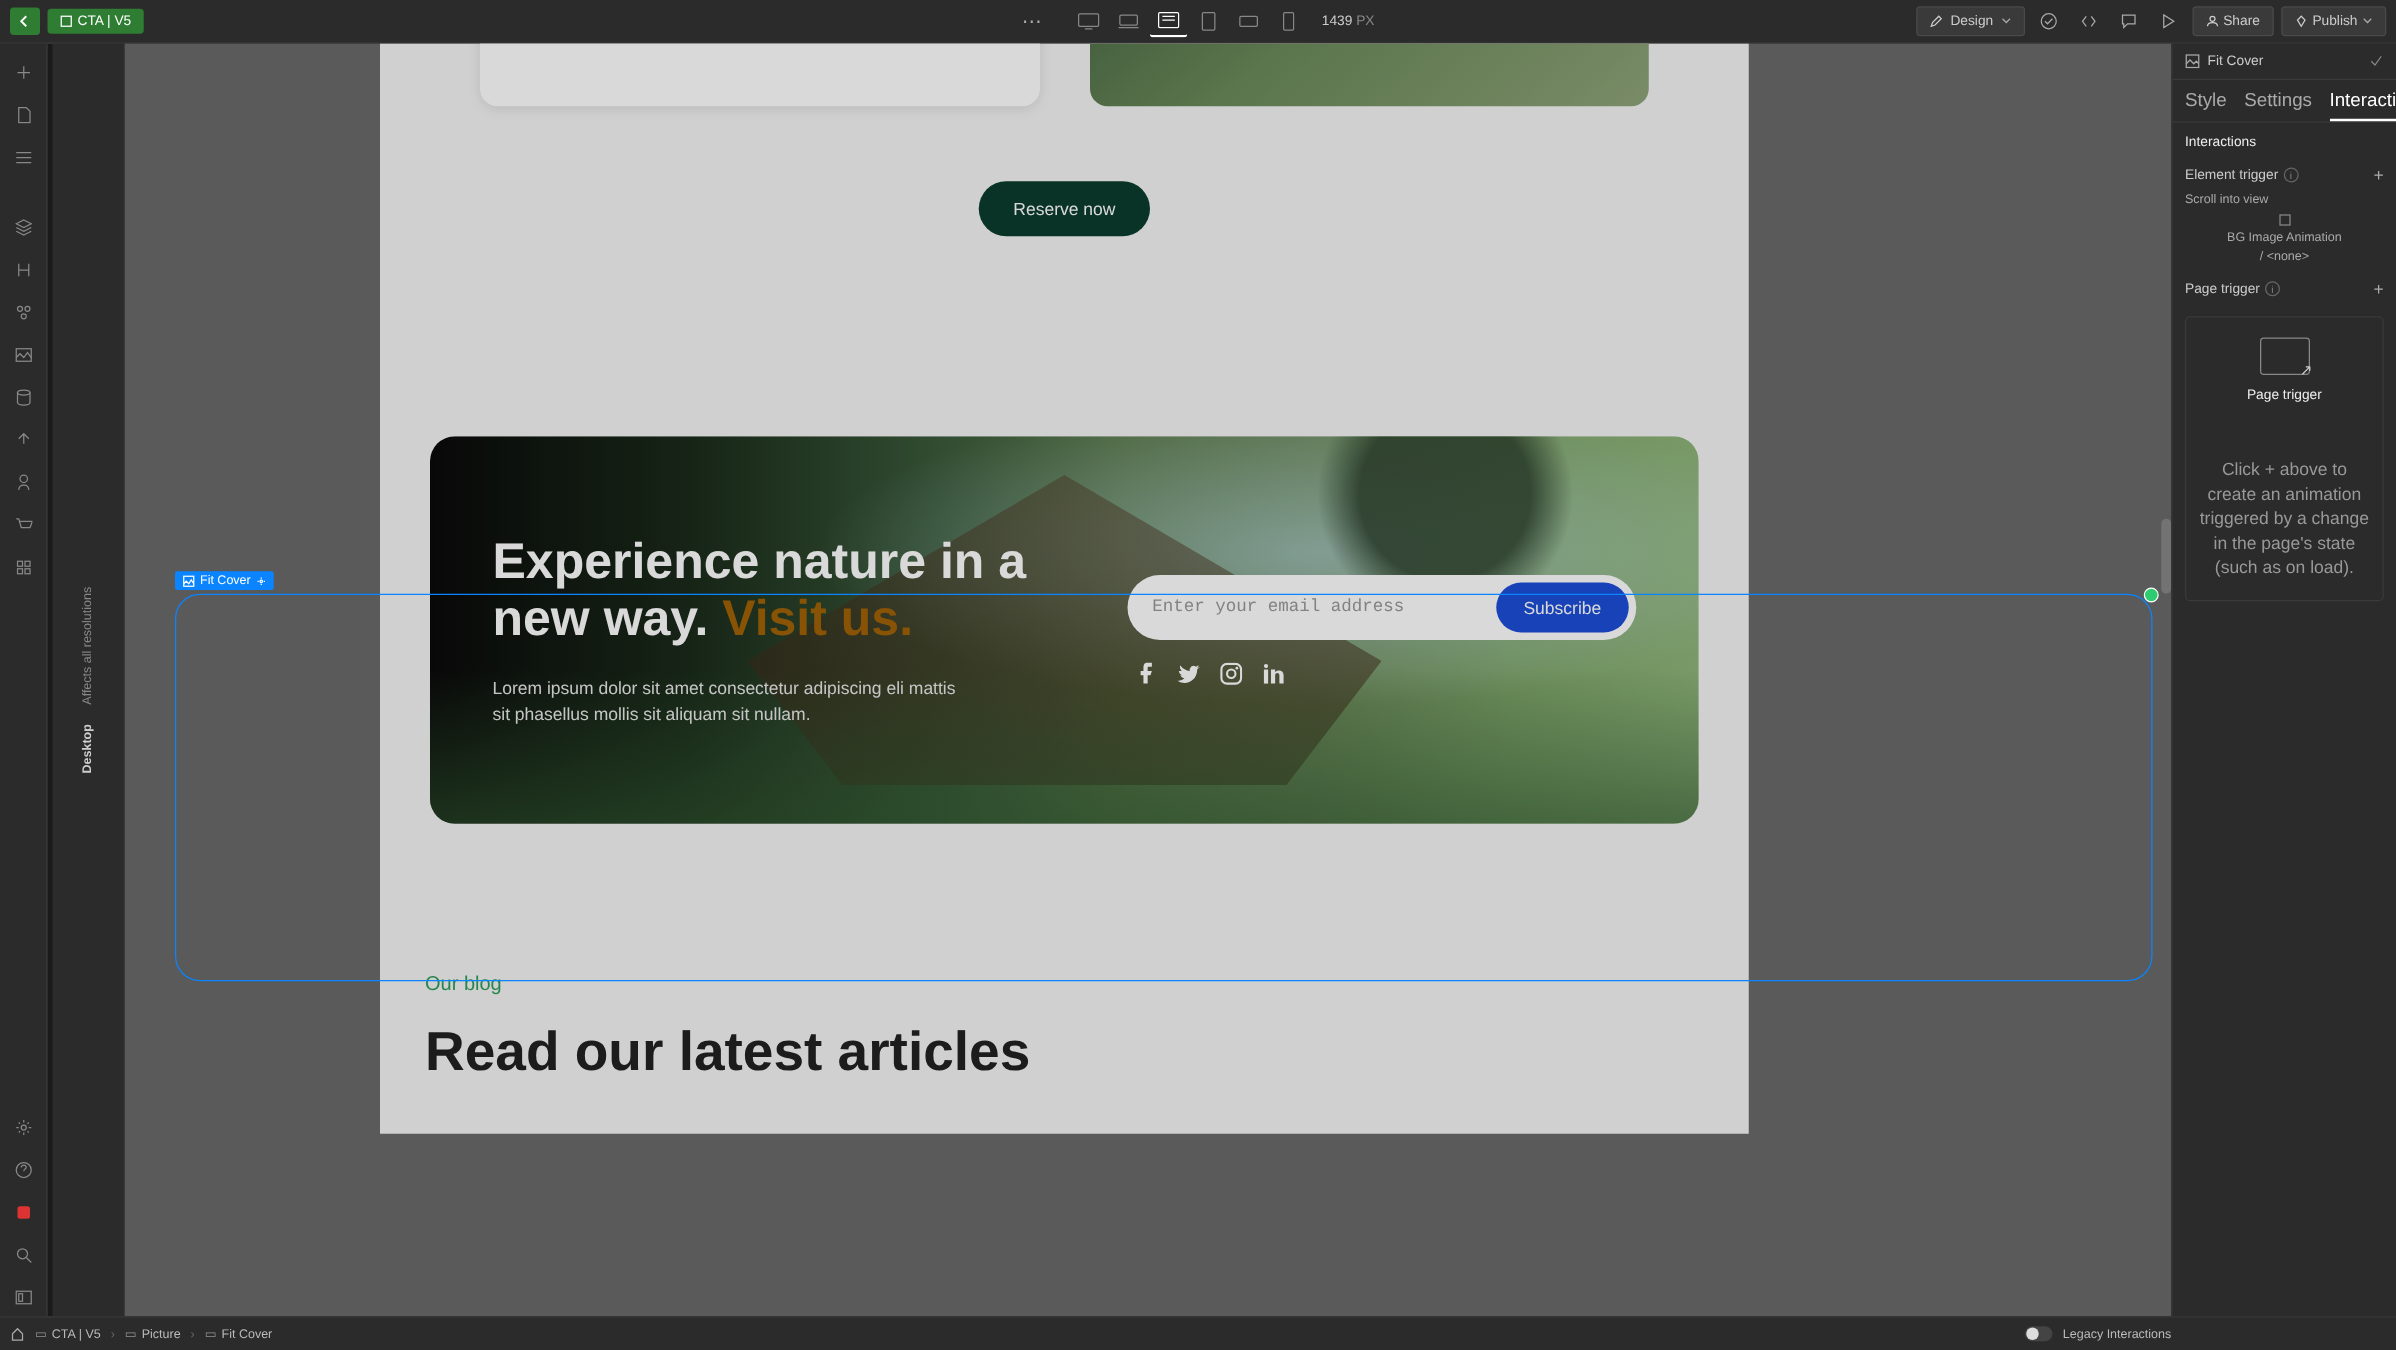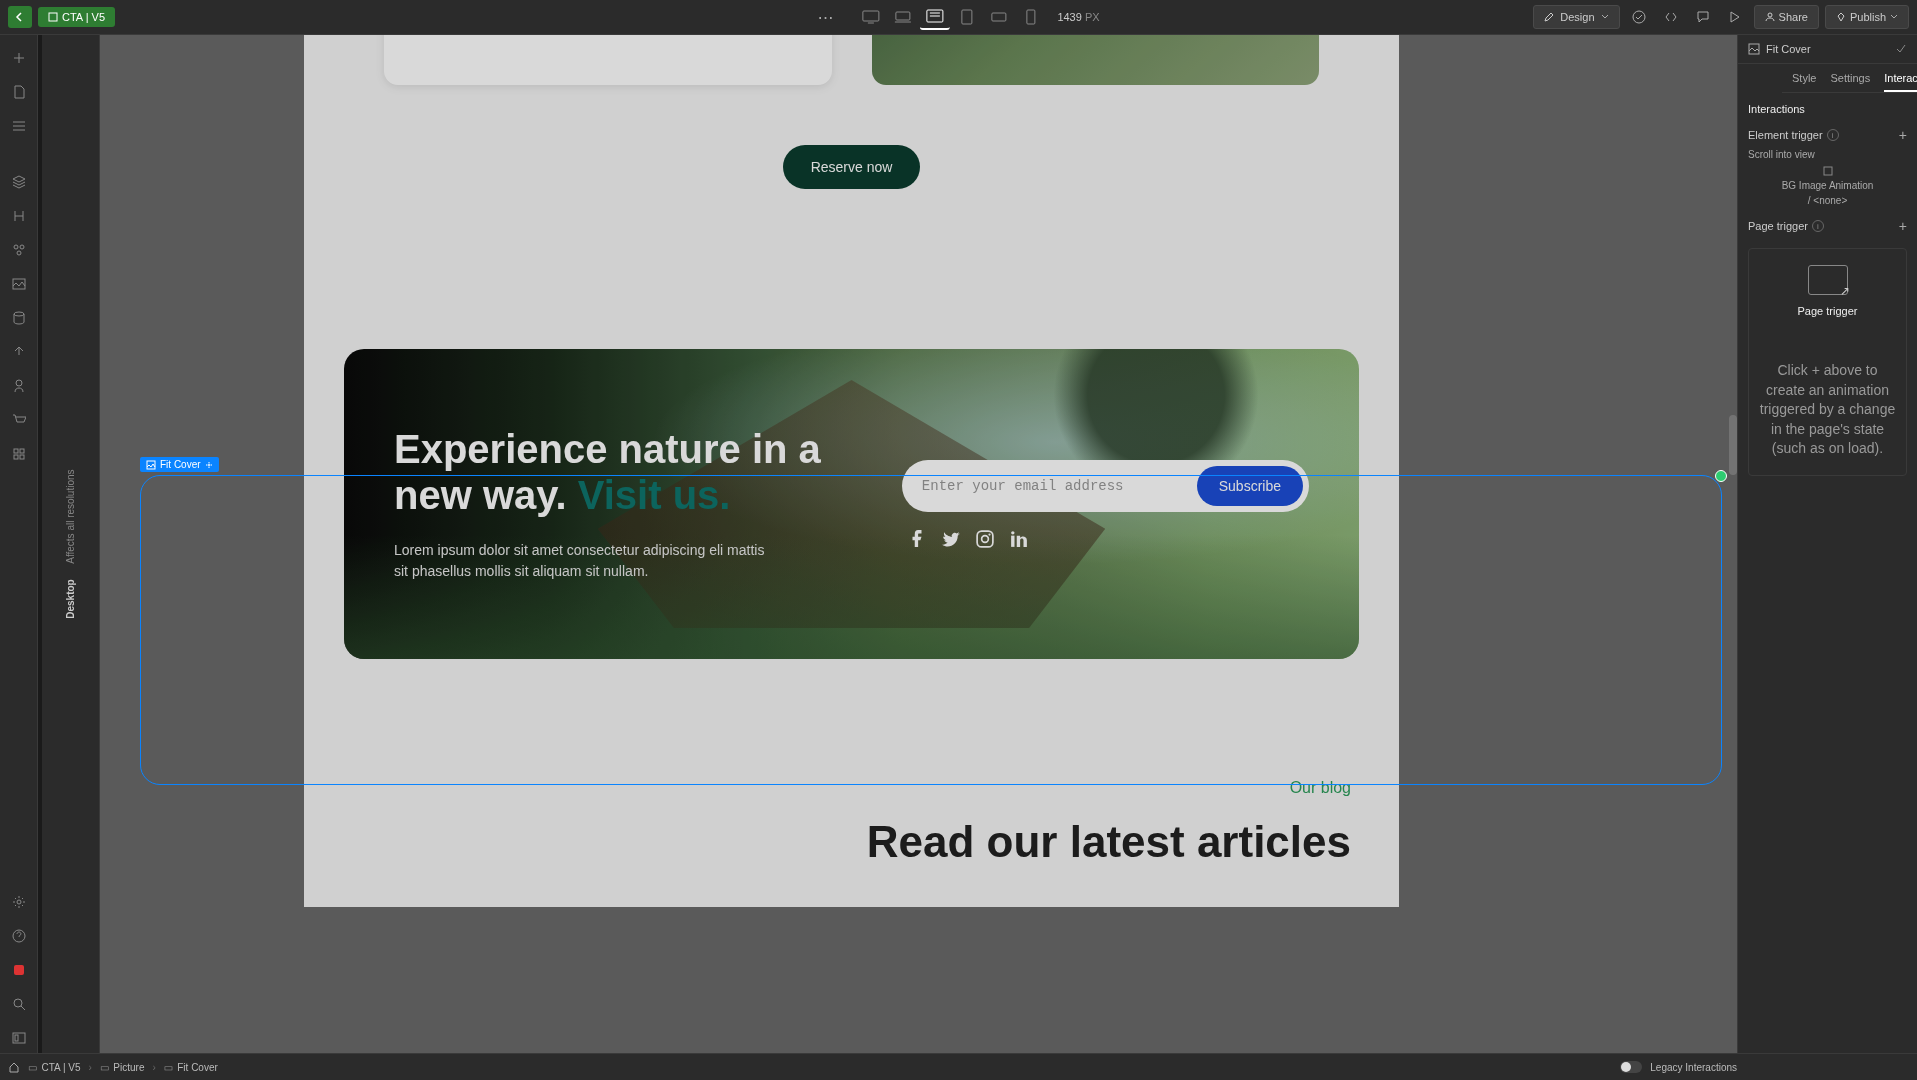--- a/index.html
+++ b/index.html
@@ -56,41 +56,41 @@
   background: linear-gradient(180deg, rgba(80,50,30,0.6), rgba(60,40,25,0.8));
   clip-path: polygon(50% 0, 100% 60%, 85% 100%, 15% 100%, 0 60%);
   opacity: 0.7; }
 .cta-bg::after { content:""; position:absolute; inset:0; background:
   radial-gradient(circle at 80% 15%, rgba(40,60,40,0.8) 0 8%, transparent 12%),
   linear-gradient(180deg, transparent 60%, rgba(50,90,50,0.6) 100%); }
 
 .cta-content { position: absolute; inset: 0; display: flex; align-items: center; padding: 0 50px; gap: 60px; }
 .cta-left { flex: 1.1; color: #fff; }
 .cta-heading { font-size: 40px; font-weight: 700; line-height: 1.15; }
-.cta-heading .accent { color: #0f766e; text-align: right; }
+.cta-heading .accent { color: #a16207; text-align: right; }
 .cta-body { margin-top: 22px; font-size: 14px; color: #e8e8e8; line-height: 1.5; max-width: 380px; }
 .cta-right { flex: 1; display: flex; flex-direction: column; gap: 18px; }
 .sub-form { background: #fff; border-radius: 40px; display: flex; padding: 6px; align-items: center; }
 .sub-input { flex: 1; border: none; outline: none; font-size: 14px; padding: 10px 14px; background: transparent; color: #333; font-family: Liberation Mono, monospace; }
 .sub-input::placeholder { color: #999; }
 .sub-btn { background: #1d4ed8; color: #fff; border-radius: 30px; padding: 12px 22px; font-size: 14px; font-weight: 500; cursor: pointer; }
 .social-row { display: flex; gap: 16px; margin-left: 6px; }
 .social-icon { width: 18px; height: 18px; color: #fff; }
 
-.blog-section { text-align: right; padding: 80px 48px 40px; }
+.blog-section { text-align: left; padding: 80px 36px 40px; }
 .blog-label { color: #2e9d5c; font-size: 16px; font-weight: 500; }
 .blog-heading { font-size: 44px; font-weight: 700; color: #222; margin-top: 20px; }
 
 .scroll-handle { position: absolute; right: 0; top: 380px; width: 8px; height: 60px; background: #888; border-radius: 4px; }
 
 
 .right-panel { position: absolute; right: 0; top: 35px; bottom: 27px; width: 180px; background: #2b2b2b; border-left: 1px solid #3a3a3a; font-size: 11px; color: #ccc; }
 .rp-head { display: flex; align-items: center; justify-content: space-between; padding: 8px 10px; border-bottom: 1px solid #3a3a3a; }
 .rp-head-left { display: flex; align-items: center; gap: 6px; font-size: 11px; color: #ccc; }
-.rp-tabs { display: flex; gap: 14px; padding: 8px 10px 0; border-bottom: 1px solid #3a3a3a; font-size: 11px; margin-left: 44px; }
+.rp-tabs { display: flex; gap: 14px; padding: 8px 10px 0; border-bottom: 1px solid #3a3a3a; font-size: 15px; }
 .rp-tab { color: #aaa; padding-bottom: 6px; cursor: pointer; }
 .rp-tab.active { color: #fff; border-bottom: 2px solid #fff; font-weight: 500; }
 .rp-section-title { padding: 10px 10px 6px; font-size: 11px; color: #eee; font-weight: 500; }
 .rp-row { display: flex; align-items: center; justify-content: space-between; padding: 6px 10px; }
 .rp-row-label { color: #ccc; font-size: 11px; display: flex; align-items: center; gap: 4px; }
 .rp-info { display:inline-flex; width:12px; height:12px; border:1px solid #666; border-radius:50%; align-items:center; justify-content:center; font-size:8px; color:#888; }
 .rp-plus { color: #aaa; font-size: 14px; cursor: pointer; }
 .rp-subtext { padding: 0 10px 6px; font-size: 10px; color: #aaa; }
 .rp-anim { display: flex; align-items: center; gap: 4px; font-size: 10px; color: #aaa; flex-direction: column; }
 

